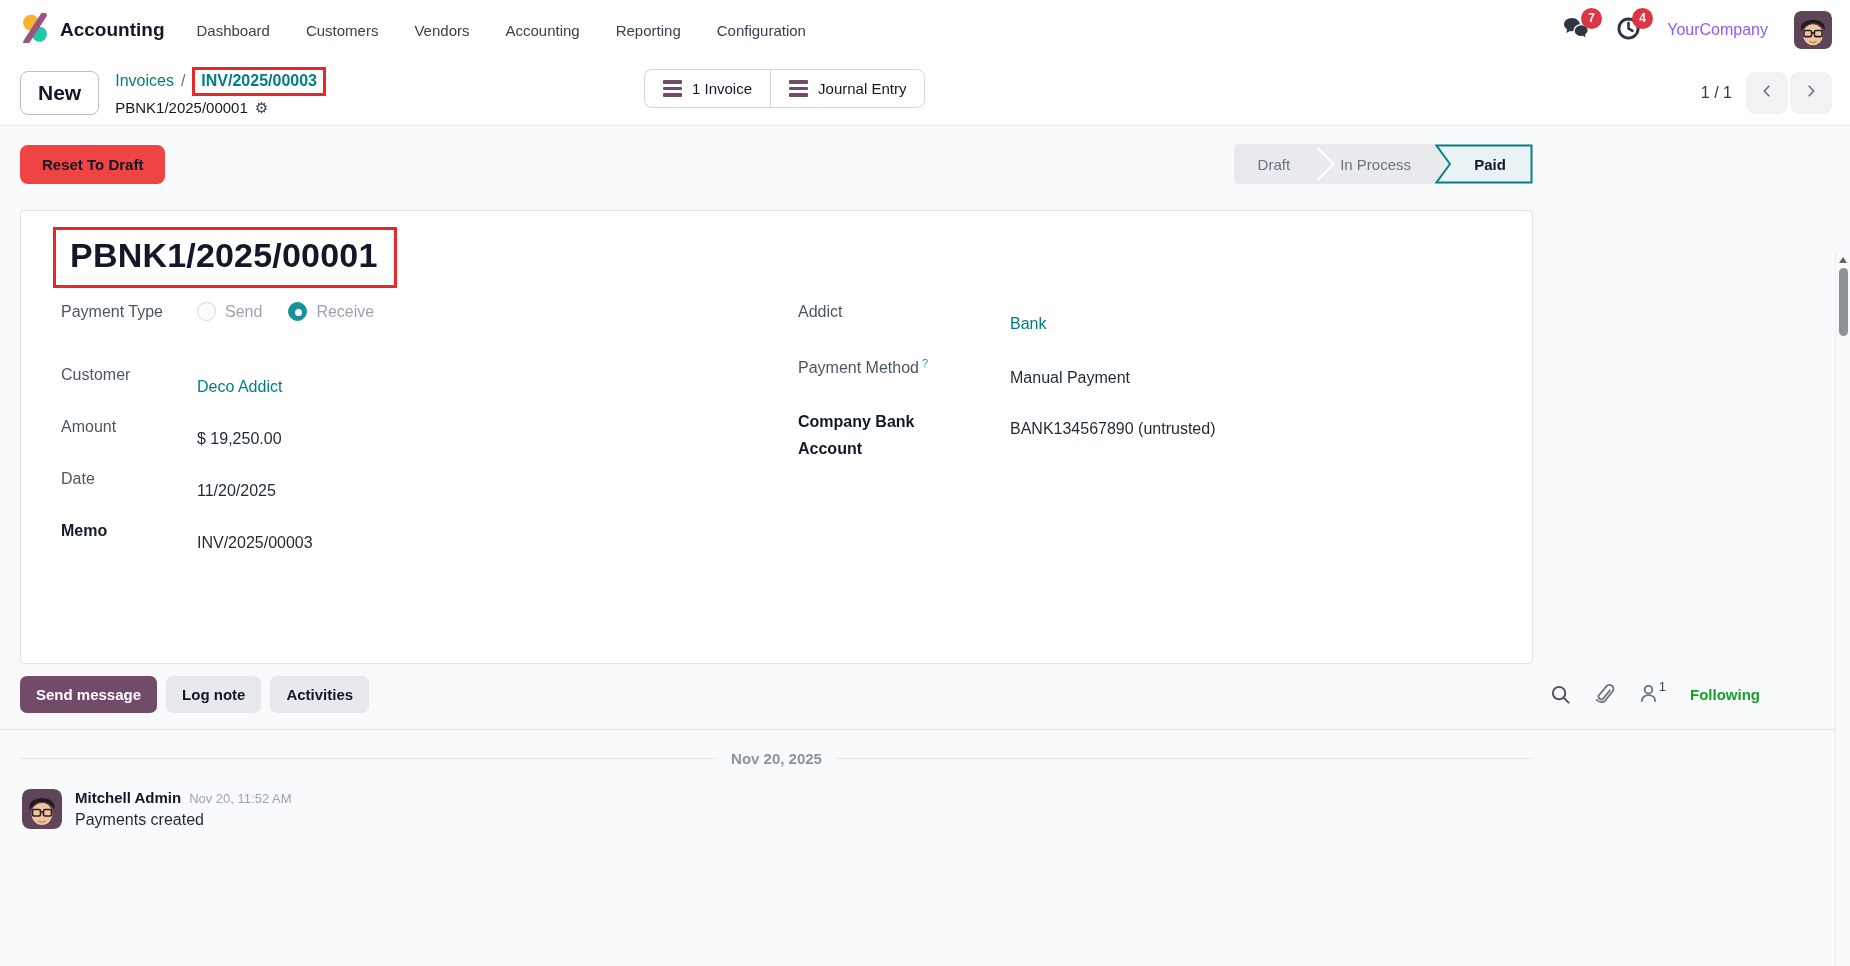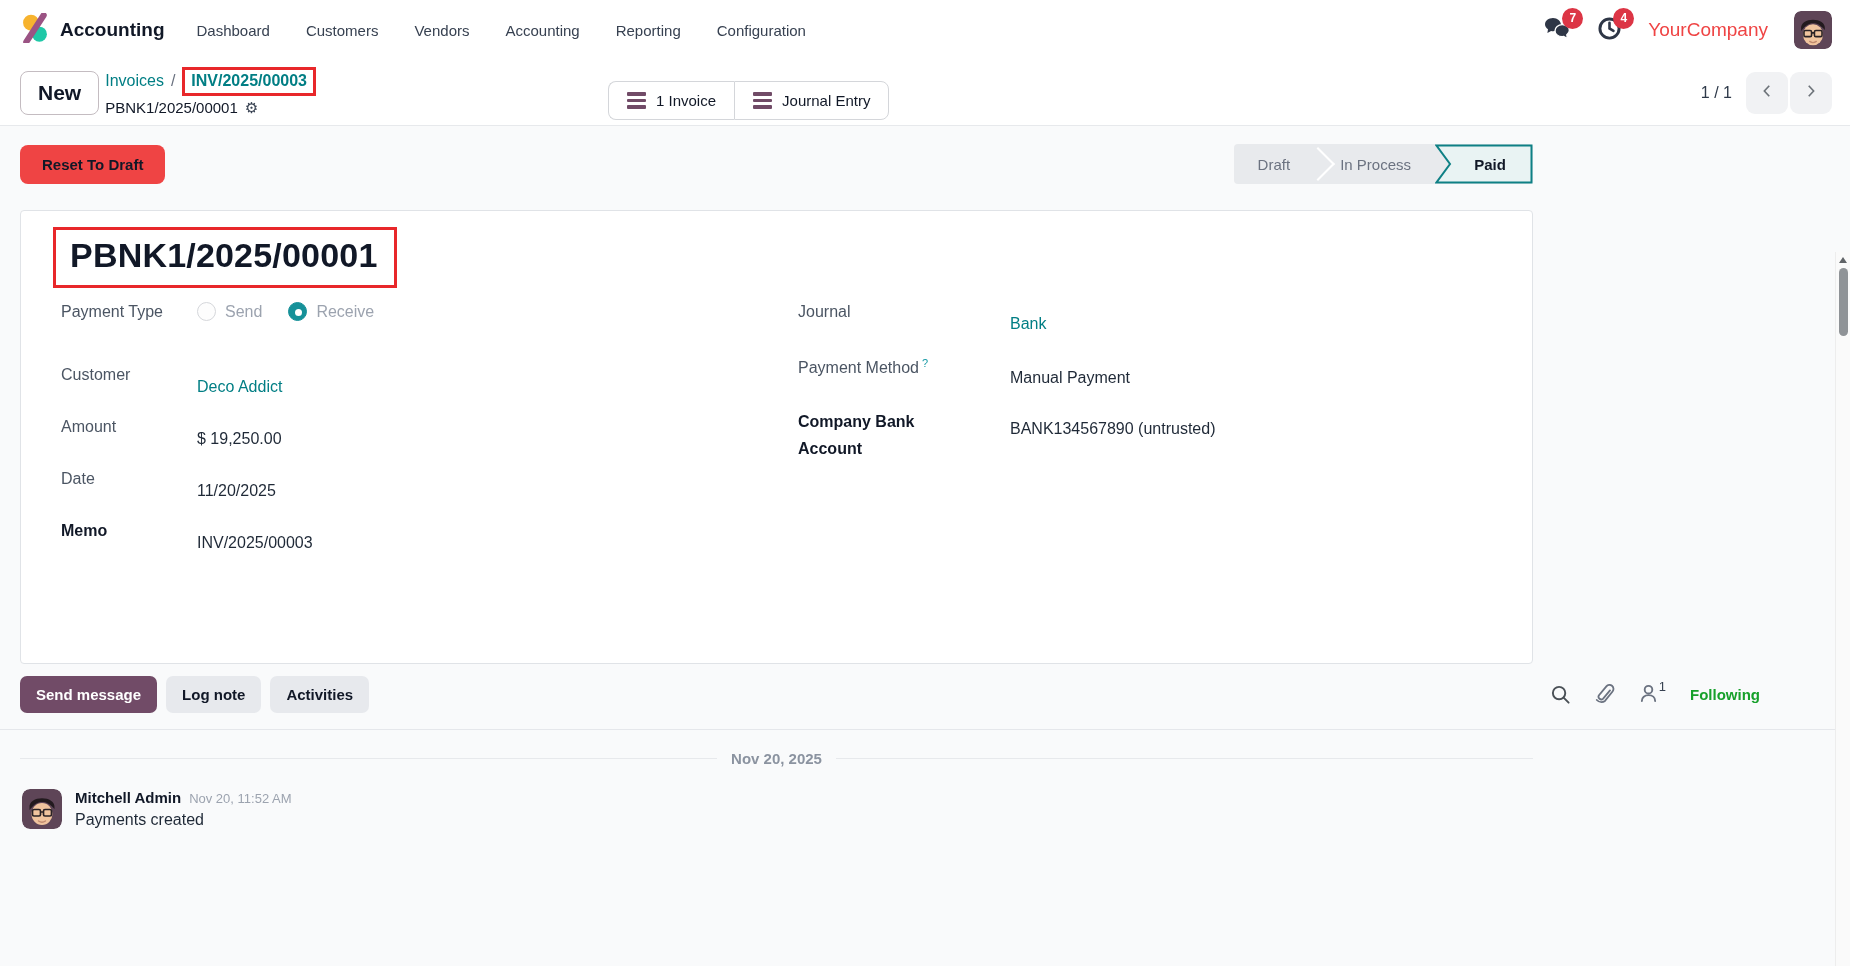--- a/index.html
+++ b/index.html
@@ -10,37 +10,37 @@
   .topbar { height: 60px; display: flex; align-items: center; padding: 0 18px 0 20px; background: #fff; }
   .brand { display: flex; align-items: center; gap: 10px; cursor: pointer; }
   .brand-name { font-size: 19px; font-weight: 700; color: #111827; }
   .nav-menu { display: flex; list-style: none; margin-left: 32px; gap: 36px; }
   .nav-menu li { font-size: 15px; color: #374151; font-weight: 500; cursor: pointer; }
   .nav-right { margin-left: auto; display: flex; align-items: center; gap: 26px; }
   .icon-wrap { position: relative; cursor: pointer; }
   .badge { position: absolute; top: -8px; right: -12px; background: #dc3545; color: #fff;
            min-width: 21px; height: 21px; border-radius: 50%; font-size: 12px; font-weight: 700;
            display: flex; align-items: center; justify-content: center; padding: 0 3px; }
-  .company-name { font-size: 19px; color: #ef4444; cursor: pointer; }
+  .company-name { font-size: 16px; color: #8b5cf6; cursor: pointer; }
   .avatar-sm { width: 38px; height: 38px; border-radius: 7px; overflow: hidden; cursor: pointer; }
 
   
   .control-panel { height: 66px; display: flex; align-items: center; padding: 0 18px 0 20px;
                    background: #fff; border-bottom: 1px solid #e7e9ec; }
   .btn-new { background: #fff; border: 1px solid #c4bcc1; border-radius: 8px; padding: 9px 17px;
              font-size: 21px; font-weight: 600; color: #111827; cursor: pointer; font-family: inherit; }
-  .breadcrumbs { margin-left: 6px; line-height: 1.3; }
+  .breadcrumbs { margin-left: 16px; line-height: 1.3; }
   .bc-line1 { font-size: 16px; display: flex; align-items: center; }
   .bc-link { color: #017e84; cursor: pointer; text-decoration: none; font-weight: 500; }
   .bc-sep { color: #6b7280; margin: 0 7px; }
   .red-box { border: 3px solid #e8272a; padding: 1px 6px; }
   .red-box .bc-link { font-weight: 600; }
   .bc-line2 { font-size: 15px; color: #111827; display: flex; align-items: center; gap: 7px; margin-top: 2px; }
   .gear { font-size: 15px; color: #374151; cursor: pointer; }
-  .cp-center { position: absolute; left: 608px; top: 69px; display: flex; margin-top: 12px; }
+  .cp-center { position: absolute; left: 644px; top: 69px; display: flex; }
   .btn-stat { background: #fff; border: 1px solid #d4d6da; padding: 10px 18px; display: flex;
               align-items: center; gap: 10px; font-size: 15px; color: #111827; cursor: pointer; font-family: inherit; }
   .btn-stat.first { border-radius: 8px 0 0 8px; border-right: none; }
   .btn-stat.last { border-radius: 0 8px 8px 0; }
   .list-icon { display: inline-flex; flex-direction: column; gap: 3px; }
   .list-icon i { display: block; width: 19px; height: 3.5px; background: #714b67; border-radius: 1px; }
   .cp-right { margin-left: auto; display: flex; align-items: center; gap: 14px; }
   .pager-text { font-size: 16px; color: #2f3a4a; }
   .pager-btns { display: flex; gap: 2px; }
   .btn-pager { width: 42px; height: 42px; background: #f1f2f4; border: none; border-radius: 9px;
@@ -285,21 +285,21 @@
           <span class="fvalue">11/20/2025</span>
         </div>
         <div class="frow">
           <span class="flabel bold">Memo</span>
           <span class="fvalue">INV/2025/00003</span>
         </div>
       </div>
 
       <div class="fcol fcol-right">
         <div class="frow" style="margin-bottom:23px;">
-          <span class="flabel">Journal</span>
+          <span class="flabel">Addict</span>
           <span class="fvalue link">Bank</span>
         </div>
         <div class="frow" style="margin-bottom:20px;">
           <span class="flabel">
             <span>Payment Method</span><sup class="help-sup">?</sup>
           </span>
           <span class="fvalue">Manual Payment</span>
         </div>
         <div class="frow">
           <span class="flabel bold">

